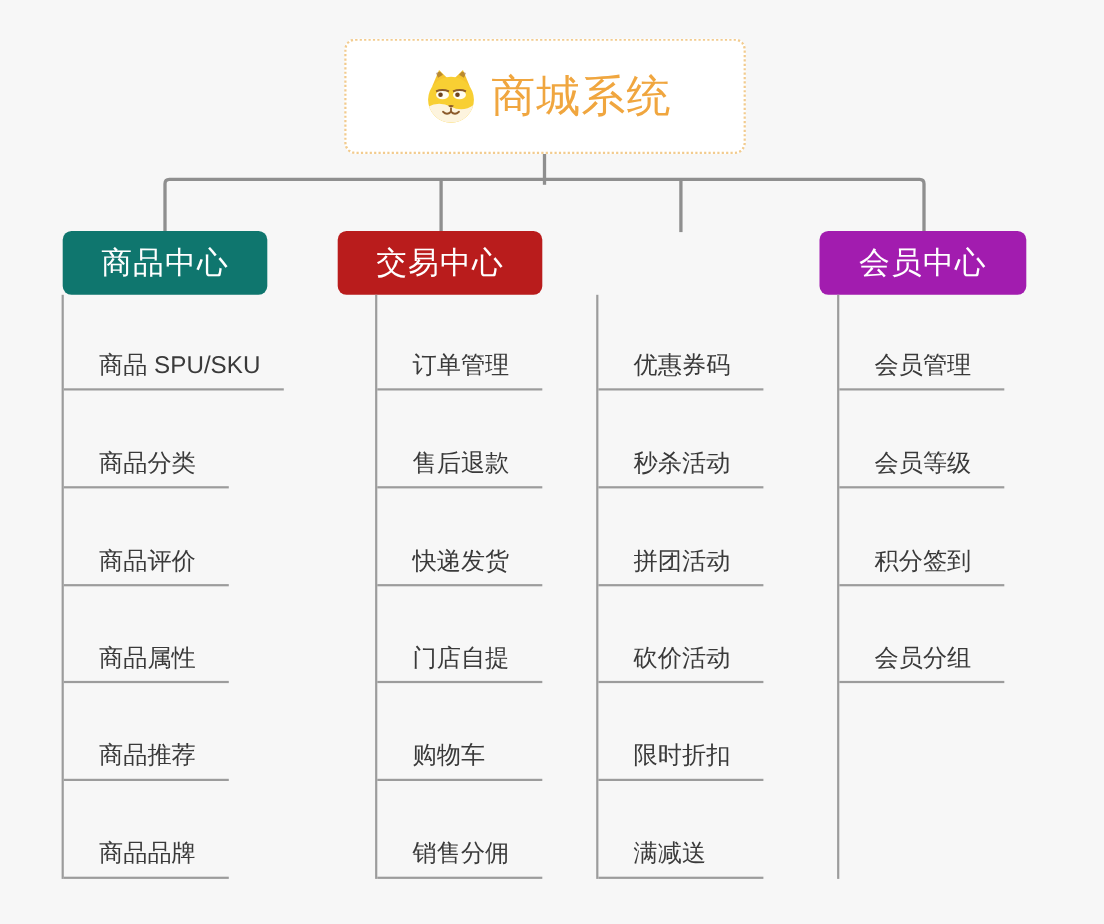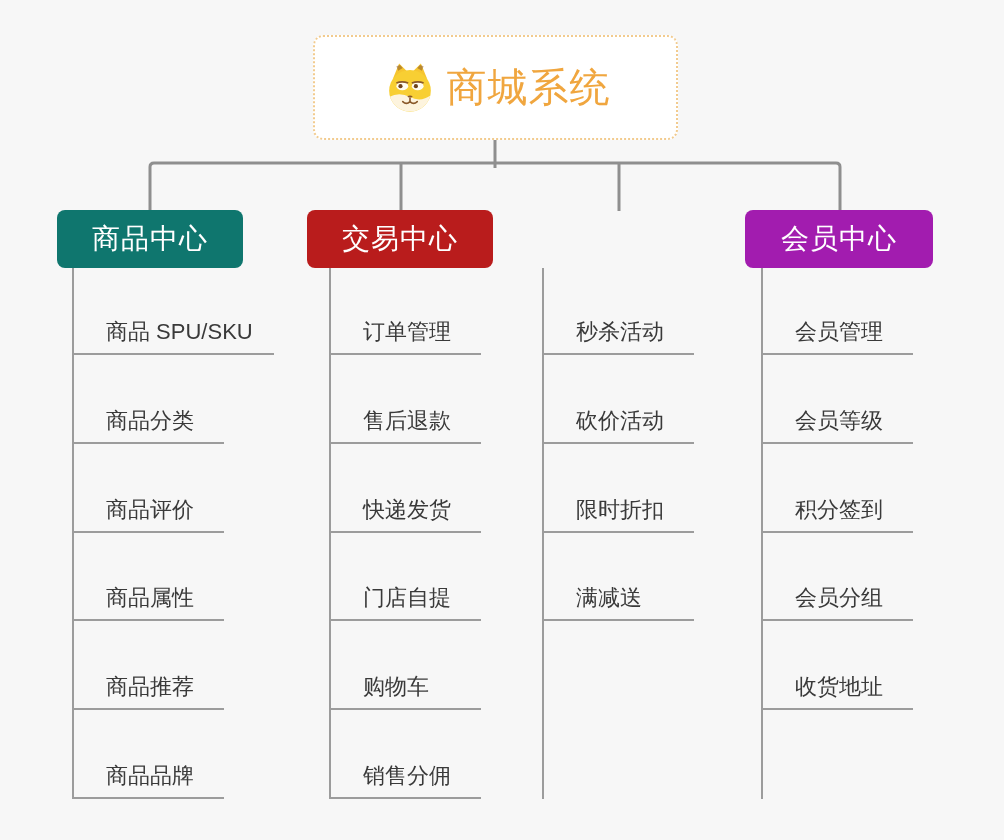--- a/index.html
+++ b/index.html
@@ -74,22 +74,22 @@
     position: absolute;
     top: 268px;
     height: 531px;
     border-left: 2px solid #9C9C9C;
     display: flex;
     flex-direction: column;
     margin: 0;
     padding: 0;
     list-style: none;
   }
-  .col-0 { left: 72px; text-align: center; }
-  .col-1 { left: 329px; }
+  .col-0 { left: 56px; text-align: center; }
+  .col-1 { left: 341px; }
   .col-2 { left: 542px; }
   .col-3 { left: 761px; }
   .child-item {
     box-sizing: border-box;
     height: 88.8px;
     width: max-content;
     min-width: 150px;
     padding: 0 21px 6px 32px;
     border-bottom: 2px solid #9C9C9C;
     display: flex;
@@ -160,27 +160,28 @@
   <ul class="child-col col-1">
     <li class="child-item">订单管理</li>
     <li class="child-item">售后退款</li>
     <li class="child-item">快递发货</li>
     <li class="child-item">门店自提</li>
     <li class="child-item">购物车</li>
     <li class="child-item">销售分佣</li>
   </ul>
 
   <ul class="child-col col-2">
+    <li class="child-item">优惠券码</li>
     <li class="child-item">秒杀活动</li>
+    <li class="child-item">拼团活动</li>
     <li class="child-item">砍价活动</li>
     <li class="child-item">限时折扣</li>
     <li class="child-item">满减送</li>
   </ul>
 
   <ul class="child-col col-3">
     <li class="child-item">会员管理</li>
     <li class="child-item">会员等级</li>
     <li class="child-item">积分签到</li>
     <li class="child-item">会员分组</li>
-    <li class="child-item">收货地址</li>
   </ul>
 
 </div>
 
 </body></html>

